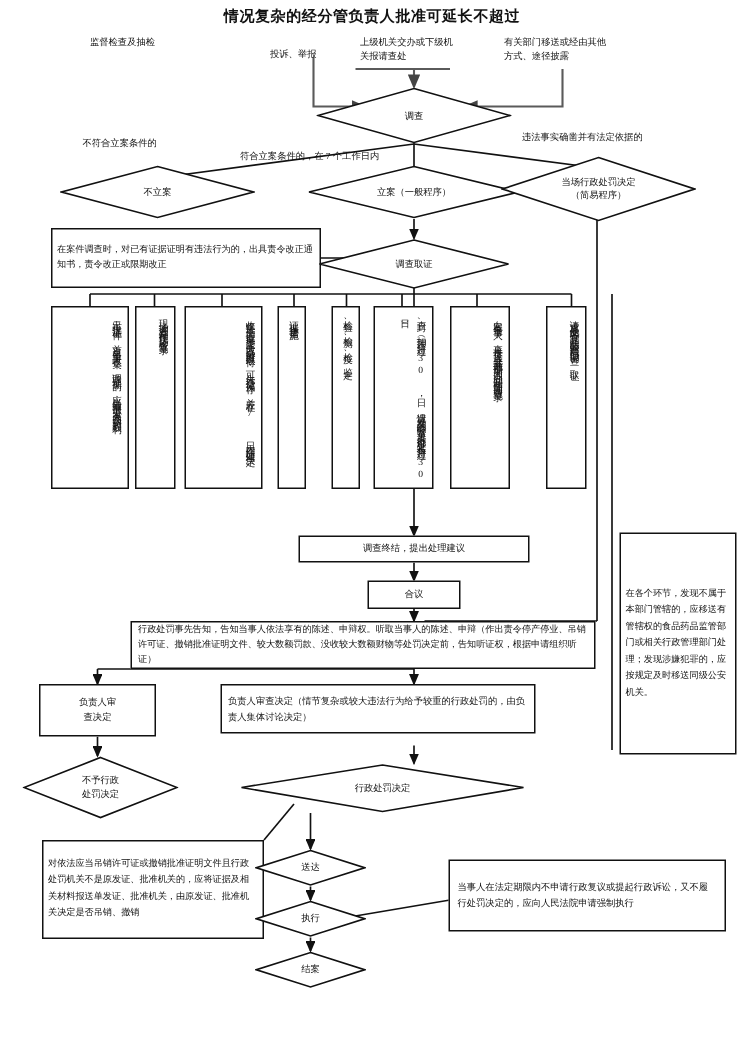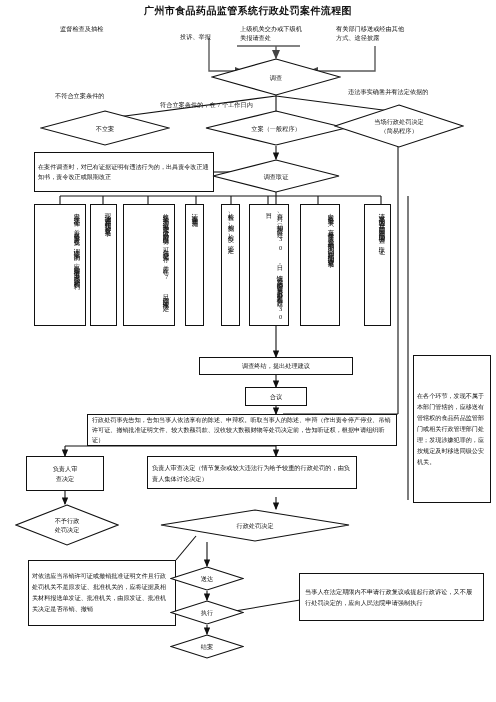--- a/index.html
+++ b/index.html
@@ -30,21 +30,21 @@
 
   #title{position:absolute;left:0;top:4px;width:496px;text-align:center;
          font-weight:bold;font-size:10px;letter-spacing:.4px;
          font-family:"Liberation Serif","DejaVu Serif",serif;}
 </style>
 </head>
 <body>
 
 <div id="canvas">
 
-  <div id="title">广州市食品药品监管系统行政处罚案件流程图</div>
+  <div id="title">情况复杂的经分管负责人批准可延长不超过</div>
 
   <svg class="arrows" viewBox="0 0 496 702">
     <defs>
       <marker id="ah" markerWidth="7" markerHeight="6" refX="6" refY="3" orient="auto">
         <path d="M0,0 L7,3 L0,6 z" fill="#444"></path>
       </marker>
       <marker id="ahk" markerWidth="7" markerHeight="6" refX="6" refY="3" orient="auto">
         <path d="M0,0 L7,3 L0,6 z" fill="#111"></path>
       </marker>
     </defs>

